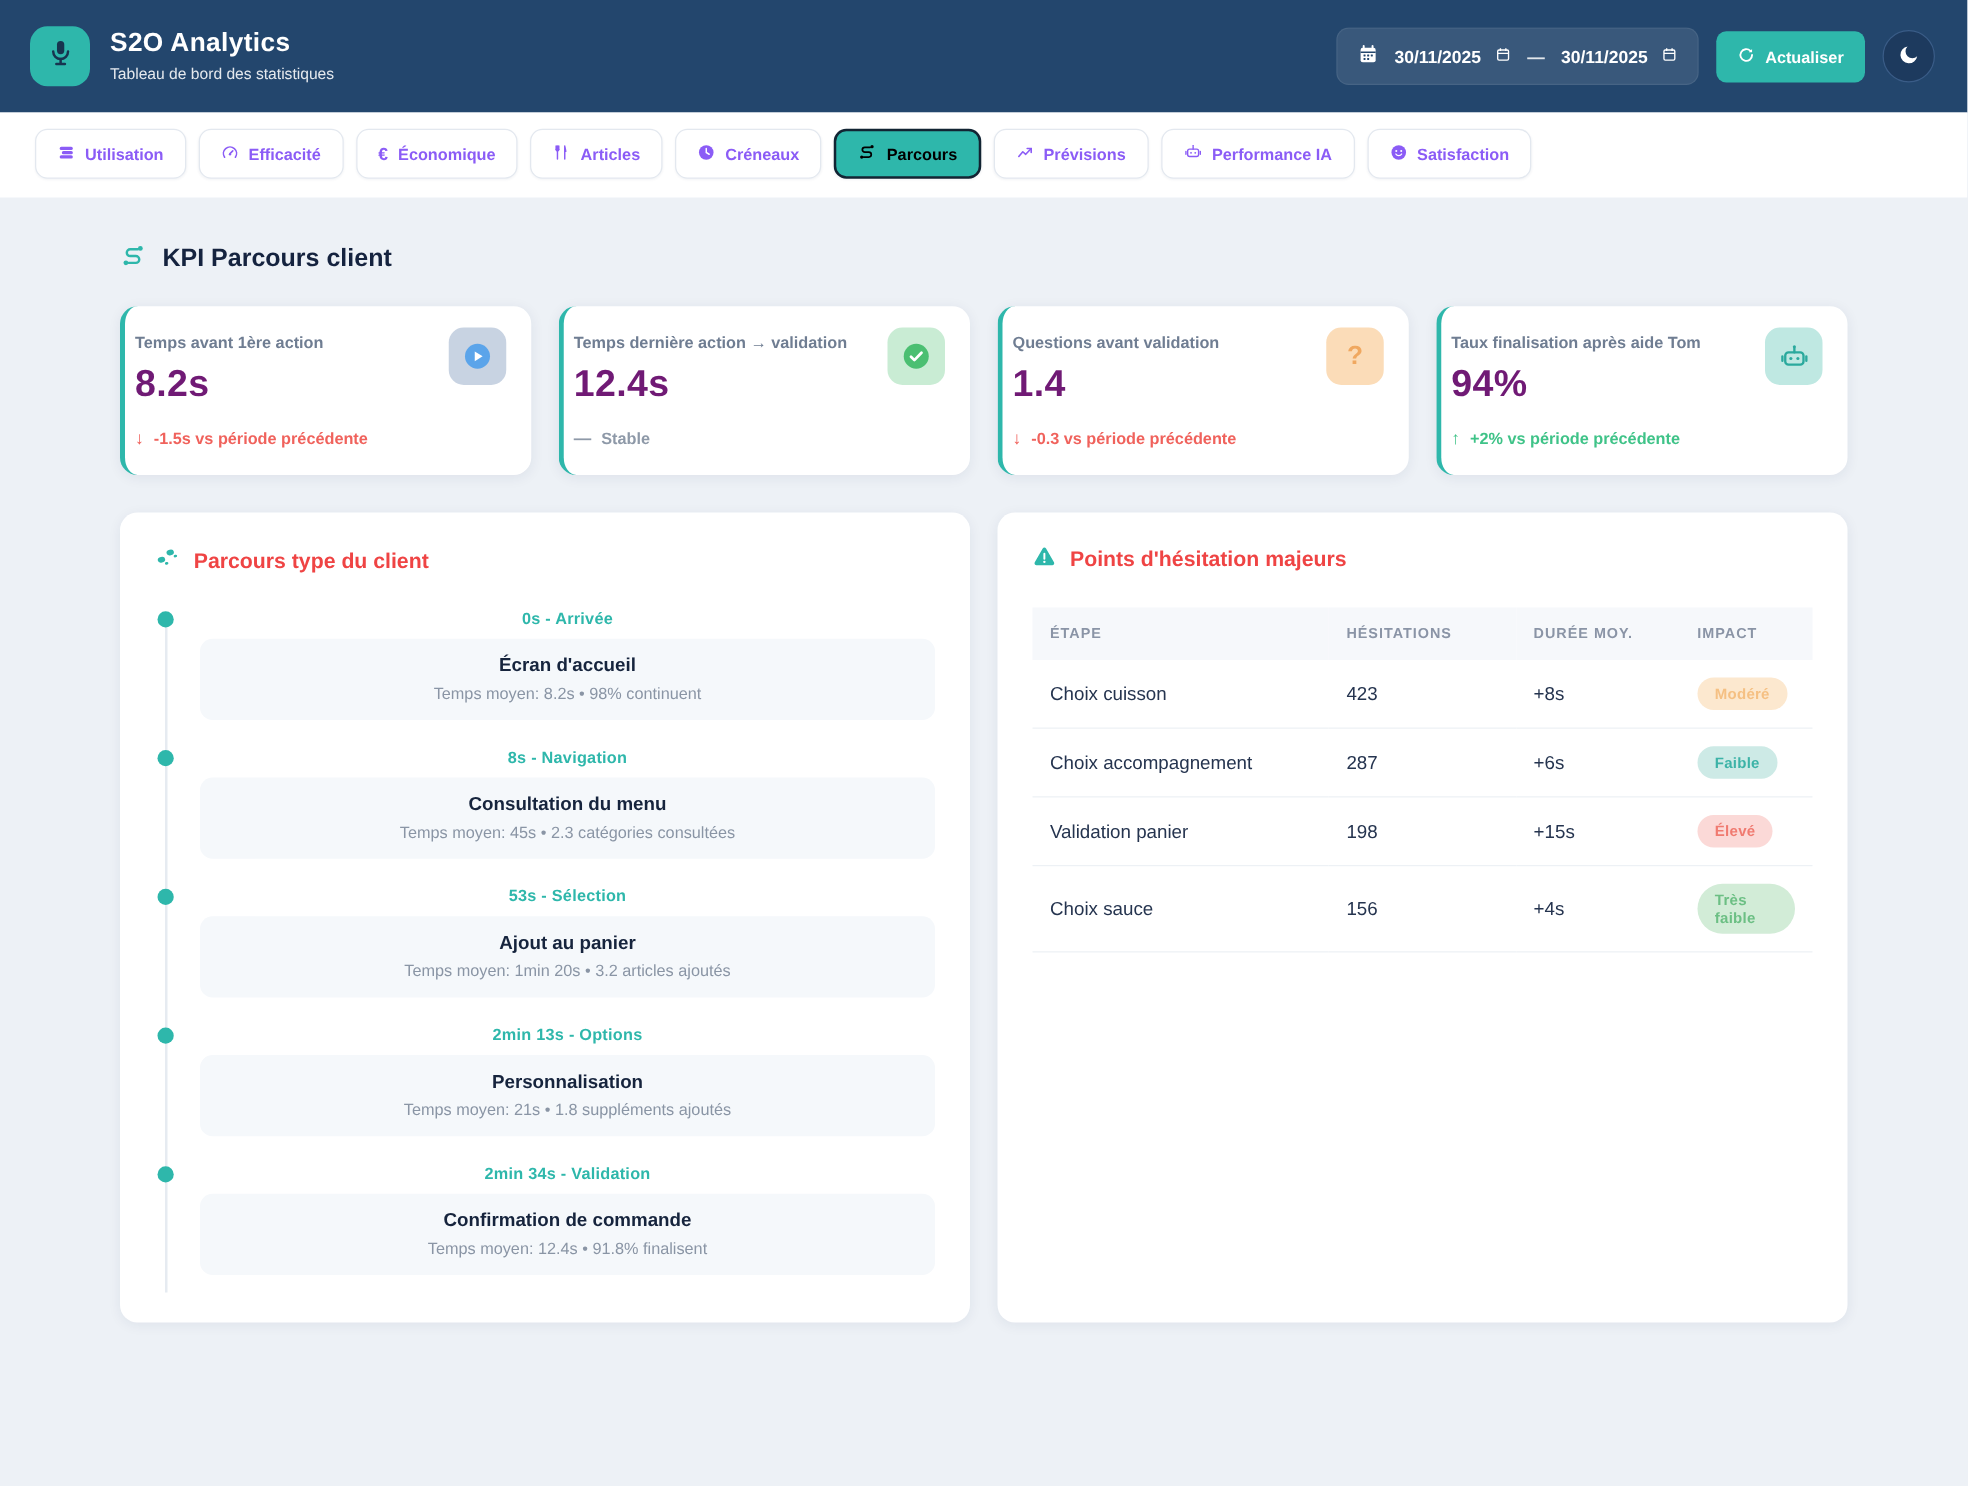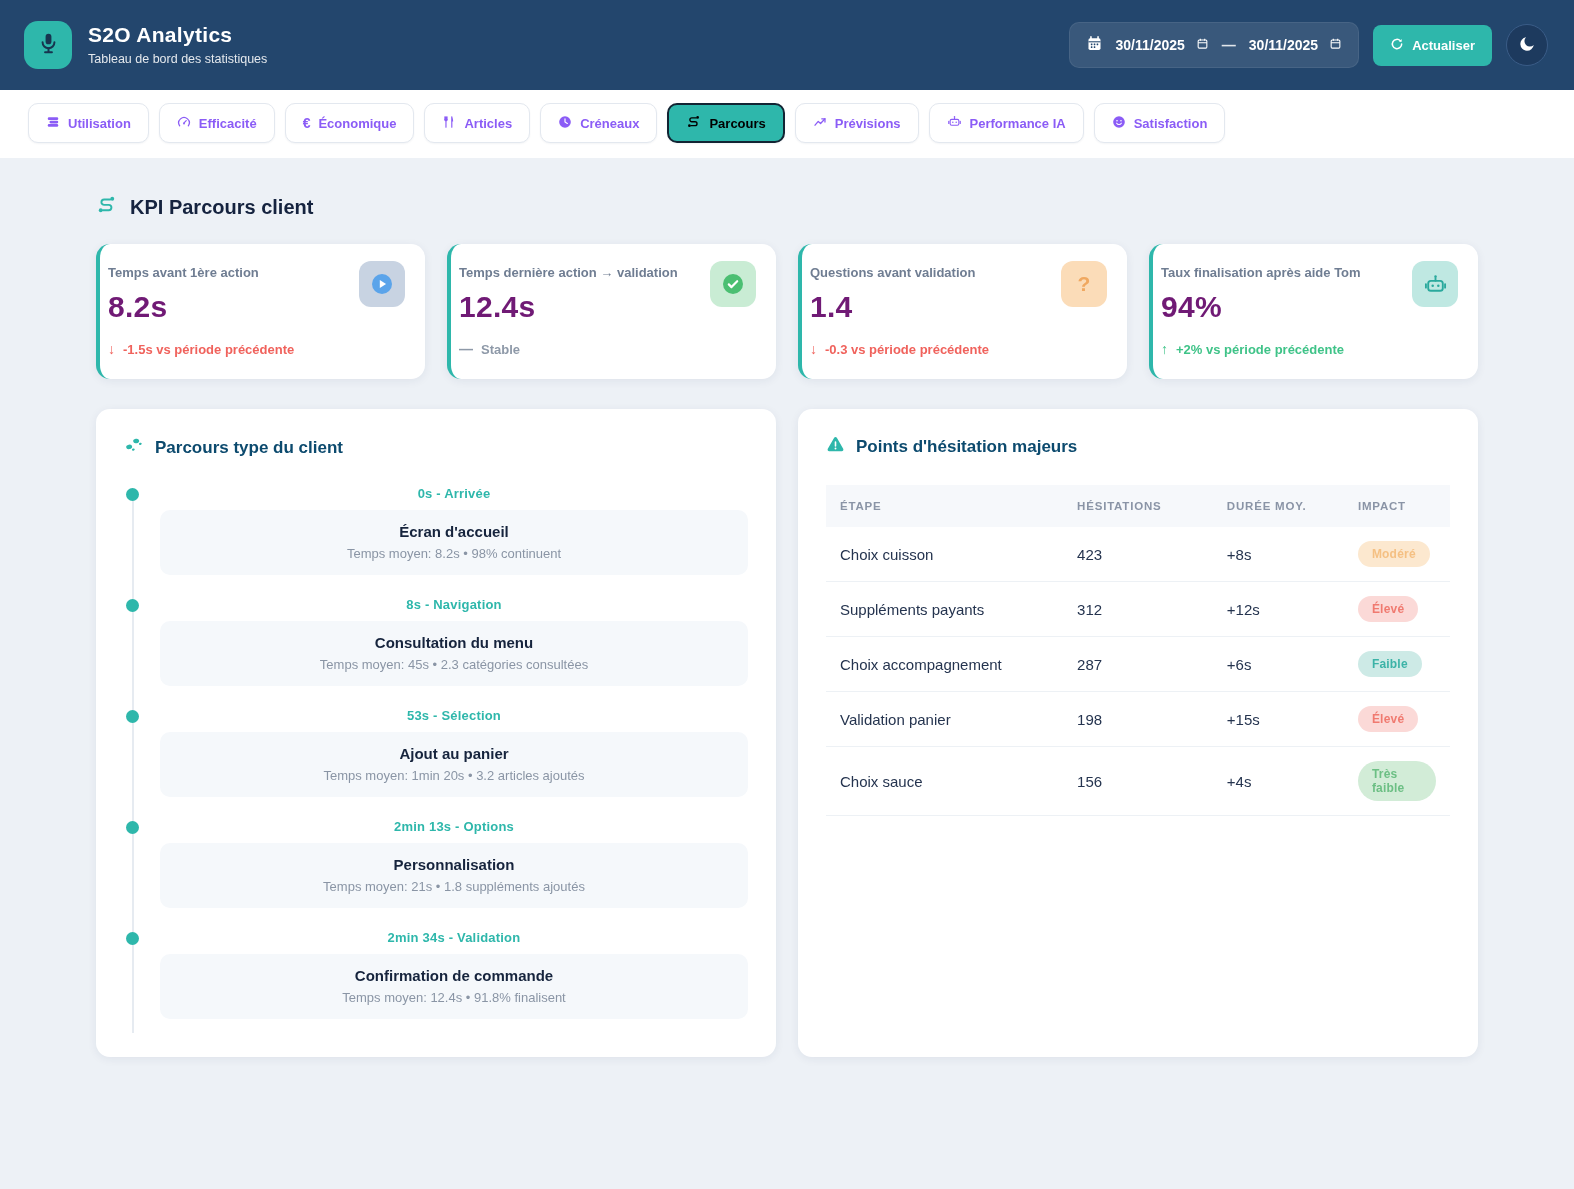--- a/index.html
+++ b/index.html
@@ -88,21 +88,21 @@
   .kpi-delta.trend-stable { color: #8e99a8; }
   .delta-symbol { font-size: 14px; }
 
   
   .panels { display: grid; grid-template-columns: 1fr 1fr; gap: 22px; margin-top: 30px; }
   .panel {
     background: #fff; border-radius: 14px;
     box-shadow: 0 2px 10px rgba(25,45,85,.07);
     padding: 26px 28px 24px;
   }
-  .panel-title { display: flex; align-items: center; gap: 11px; font-size: 17px; font-weight: 800; color: #0c4a6e; margin-bottom: 26px; }
+  .panel-title { display: flex; align-items: center; gap: 11px; font-size: 17px; font-weight: 800; color: #ef4444; margin-bottom: 26px; }
 
   
   .timeline { position: relative; padding-bottom: 14px; }
   .timeline-rail { position: absolute; left: 8px; top: 10px; bottom: 0; width: 2px; background: #e6ebf1; }
   .step { position: relative; padding-left: 36px; margin-bottom: 22px; text-align: center; }
   .step:last-child { margin-bottom: 0; }
   .step-dot { position: absolute; left: 2px; top: 2px; width: 13px; height: 13px; border-radius: 50%; background: #2eb7ab; }
   .step-time { color: #2eb7ab; font-weight: 800; font-size: 13px; letter-spacing: .2px; }
   .step-box { margin-top: 9px; background: #f5f8fb; border-radius: 10px; padding: 13px 18px 14px; }
   .step-name { font-size: 15px; font-weight: 800; color: #16243d; }
@@ -465,26 +465,20 @@
             <th style="width:21%">DURÉE MOY.</th>
             <th style="width:17%">IMPACT</th>
           </tr>
         </thead>
         <tbody>
           <tr>
             <td>Choix cuisson</td>
             <td>423</td>
             <td>+8s</td>
             <td><span class="badge moderate">Modéré</span></td>
-          </tr>
-          <tr>
-            <td>Suppléments payants</td>
-            <td>312</td>
-            <td>+12s</td>
-            <td><span class="badge high">Élevé</span></td>
           </tr>
           <tr>
             <td>Choix accompagnement</td>
             <td>287</td>
             <td>+6s</td>
             <td><span class="badge low">Faible</span></td>
           </tr>
           <tr>
             <td>Validation panier</td>
             <td>198</td>

